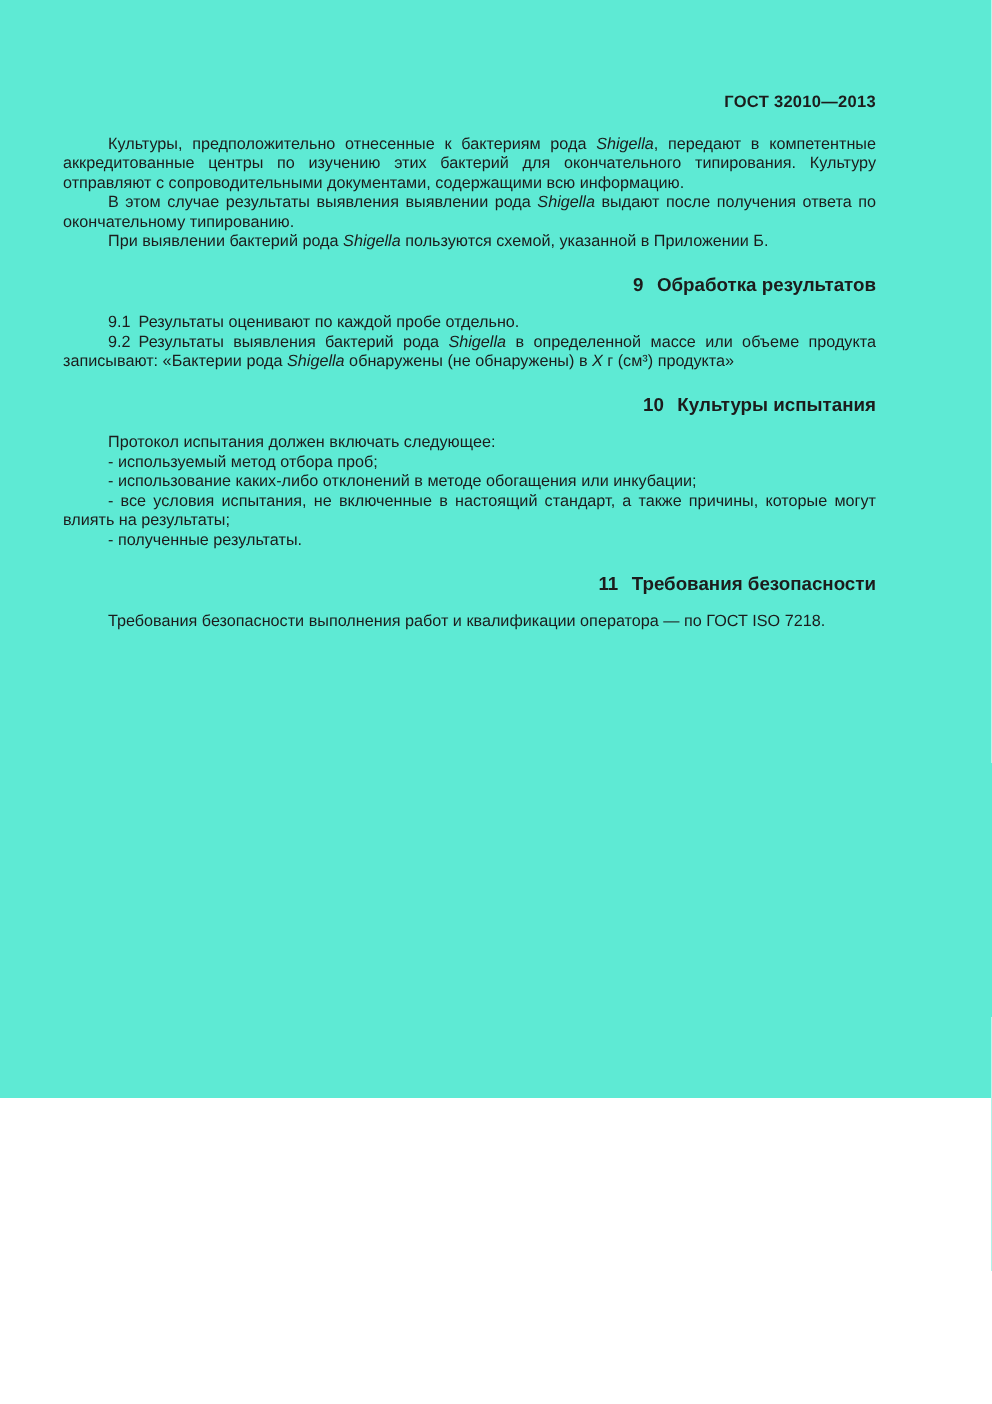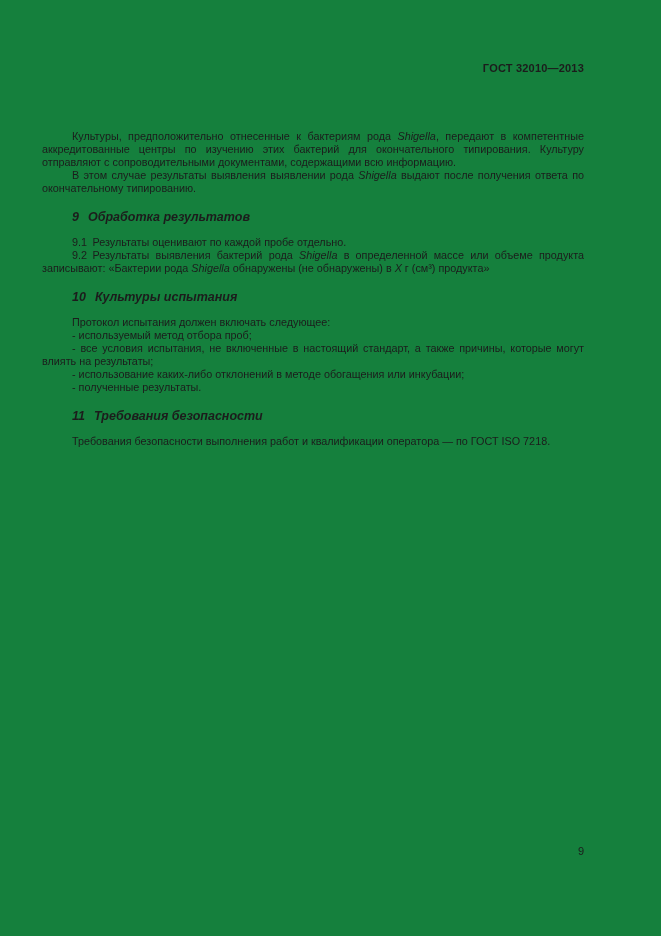--- a/index.html
+++ b/index.html
@@ -3,22 +3,22 @@
 <meta charset="utf-8">
 <style>
   html, body {
     margin: 0;
     padding: 0;
     background: #ffffff;
   }
   .page {
     position: relative;
     width: 661px;
-    height: 936px;
-    background: #15803d;
+    height: 732px;
+    background: #5eead4;
     font-family: "Liberation Sans", "DejaVu Sans", sans-serif;
     color: #1c1c1c;
     overflow: hidden;
     box-sizing: border-box;
   }
   .doc-header {
     position: absolute;
     top: 62px;
     left: 42px;
     right: 77px;
@@ -28,34 +28,32 @@
     letter-spacing: 0.2px;
   }
   .content {
     position: absolute;
     top: 90px;
     left: 42px;
     right: 77px;
     font-size: 10.8px;
     line-height: 13px;
     text-align: justify;
-    margin-top: 40px;
   }
   .para {
     margin: 0;
     text-indent: 30px;
   }
   .heading {
     font-size: 12.5px;
     font-weight: bold;
     margin: 15px 0 11px 0;
     padding-left: 30px;
-    text-align: left;
+    text-align: right;
     line-height: 15px;
-    font-style: italic;
   }
   .heading .num {
     margin-right: 9px;
   }
   .it {
     font-style: italic;
   }
   .page-number {
     position: absolute;
     top: 845px;
@@ -70,32 +68,33 @@
 <div class="page">
 
   <div class="doc-header">
     <span>ГОСТ 32010—2013</span>
   </div>
 
   <div class="content">
 
     <p class="para"><span>Культуры, предположительно отнесенные к бактериям рода </span><span class="it">Shigella</span><span>, передают в компетентные аккредитованные центры по изучению этих бактерий для окончательного типирования. Культуру отправляют с сопроводительными документами, содержащими всю информацию.</span></p>
     <p class="para"><span>В этом случае результаты выявления выявлении рода </span><span class="it">Shigella</span><span> выдают после получения ответа по окончательному типированию.</span></p>
+    <p class="para"><span>При выявлении бактерий рода </span><span class="it">Shigella</span><span> пользуются схемой, указанной в Приложении Б.</span></p>
 
     <h2 class="heading"><span class="num">9</span><span>Обработка результатов</span></h2>
 
     <p class="para"><span>9.1 Результаты оценивают по каждой пробе отдельно.</span></p>
     <p class="para"><span>9.2 Результаты выявления бактерий рода </span><span class="it">Shigella</span><span> в определенной массе или объеме продукта записывают: «Бактерии рода </span><span class="it">Shigella</span><span> обнаружены (не обнаружены) в </span><span class="it">X</span><span> г (см³) продукта»</span></p>
 
     <h2 class="heading"><span class="num">10</span><span>Культуры испытания</span></h2>
 
     <p class="para"><span>Протокол испытания должен включать следующее:</span></p>
     <p class="para"><span>- используемый метод отбора проб;</span></p>
+    <p class="para"><span>- использование каких-либо отклонений в методе обогащения или инкубации;</span></p>
     <p class="para"><span>- все условия испытания, не включенные в настоящий стандарт, а также причины, которые могут влиять на результаты;</span></p>
-    <p class="para"><span>- использование каких-либо отклонений в методе обогащения или инкубации;</span></p>
     <p class="para"><span>- полученные результаты.</span></p>
 
     <h2 class="heading"><span class="num">11</span><span>Требования безопасности</span></h2>
 
     <p class="para"><span>Требования безопасности выполнения работ и квалификации оператора — по ГОСТ ISO 7218.</span></p>
 
   </div>
 
   <div class="page-number">9</div>
 

